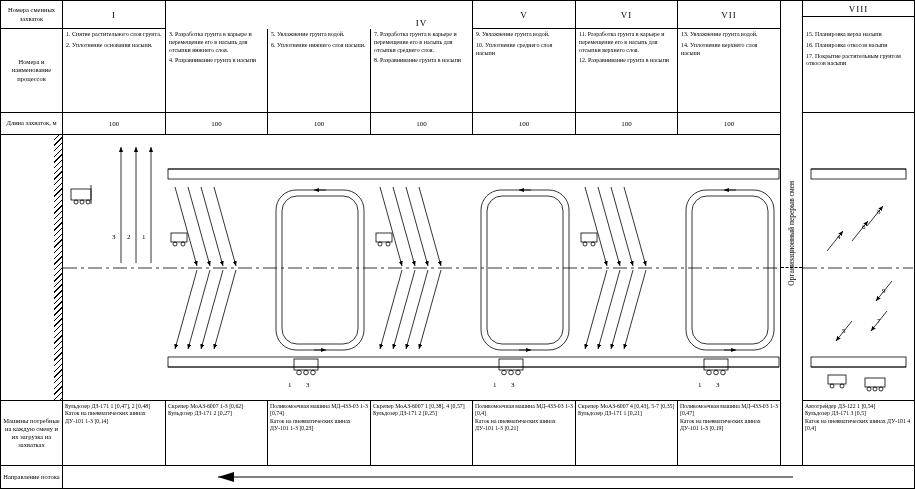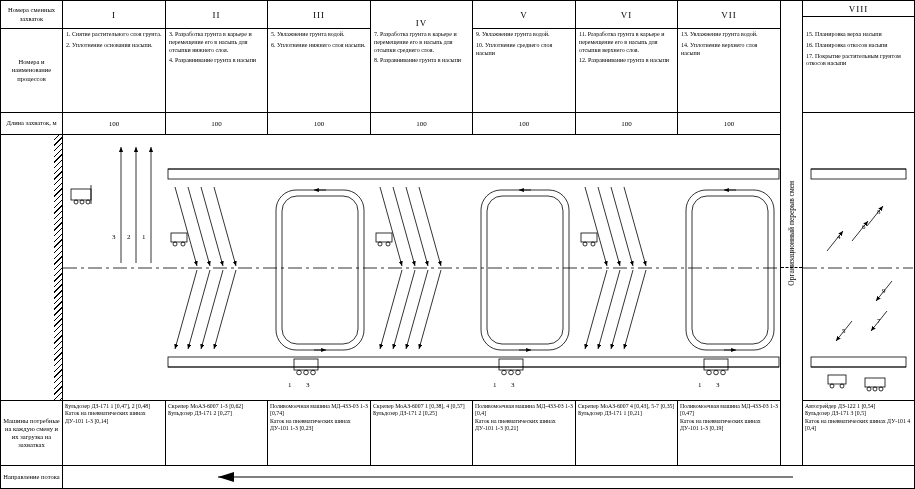--- a/index.html
+++ b/index.html
@@ -31,22 +31,20 @@
   <div class="cell lbl" style="left:0;top:0;width:62px;height:28px">Номера сменных захваток</div>
   <div class="cell lbl" style="left:0;top:28px;width:62px;height:84px">Номера и наименование процессов</div>
   <div class="cell lbl" style="left:0;top:112px;width:62px;height:22px">Длина захваток, м</div>
   <div class="cell" style="left:0;top:134px;width:62px;height:266px">
     <div class="hatchstrip"></div>
   </div>
   <div class="cell lbl" style="left:0;top:400px;width:62px;height:65px">Машины потребные на каждую смену и их загрузка на захватках</div>
   <div class="cell lbl noB" style="left:0;top:465px;width:62px;height:22px">Направление потока</div>
 
   <div class="cell num" style="left:62px;top:0;width:103px;height:28px">I</div>
-  <div class="cell num" style="left:165px;top:0;width:102px;height:28px">II</div>
-  <div class="cell num" style="left:267px;top:0;width:103px;height:28px">III</div>
   <div class="cell num" style="left:370px;top:0;width:102px;height:44px">IV</div>
   <div class="cell num" style="left:472px;top:0;width:103px;height:28px">V</div>
   <div class="cell num" style="left:575px;top:0;width:102px;height:28px">VI</div>
   <div class="cell num" style="left:677px;top:0;width:103px;height:28px">VII</div>
   <div class="cell num noR" style="left:802px;top:0;width:111px;height:16px">VIII</div>
 
   <div class="cell proc" style="left:62px;top:28px;width:103px;height:84px">
     <div>1. Снятие растительного слоя грунта.</div>
     <div>2. Уплотнение основания насыпи.</div>
   </div>

